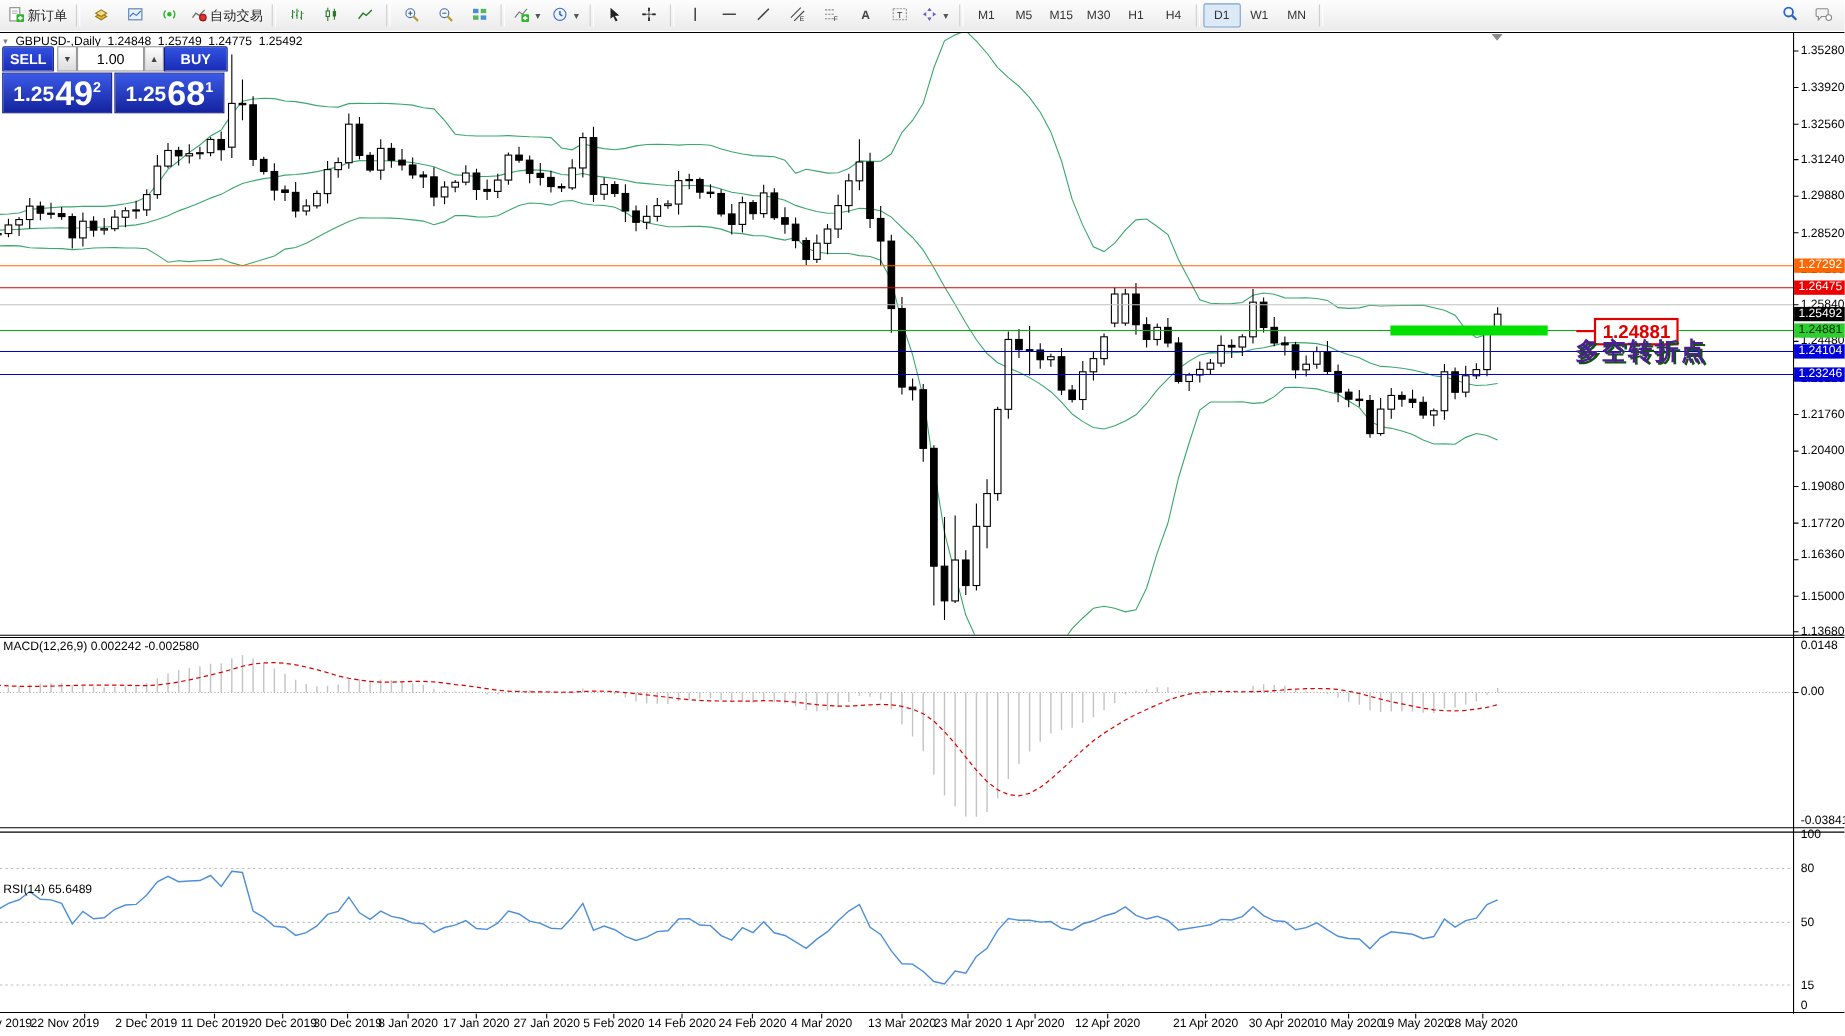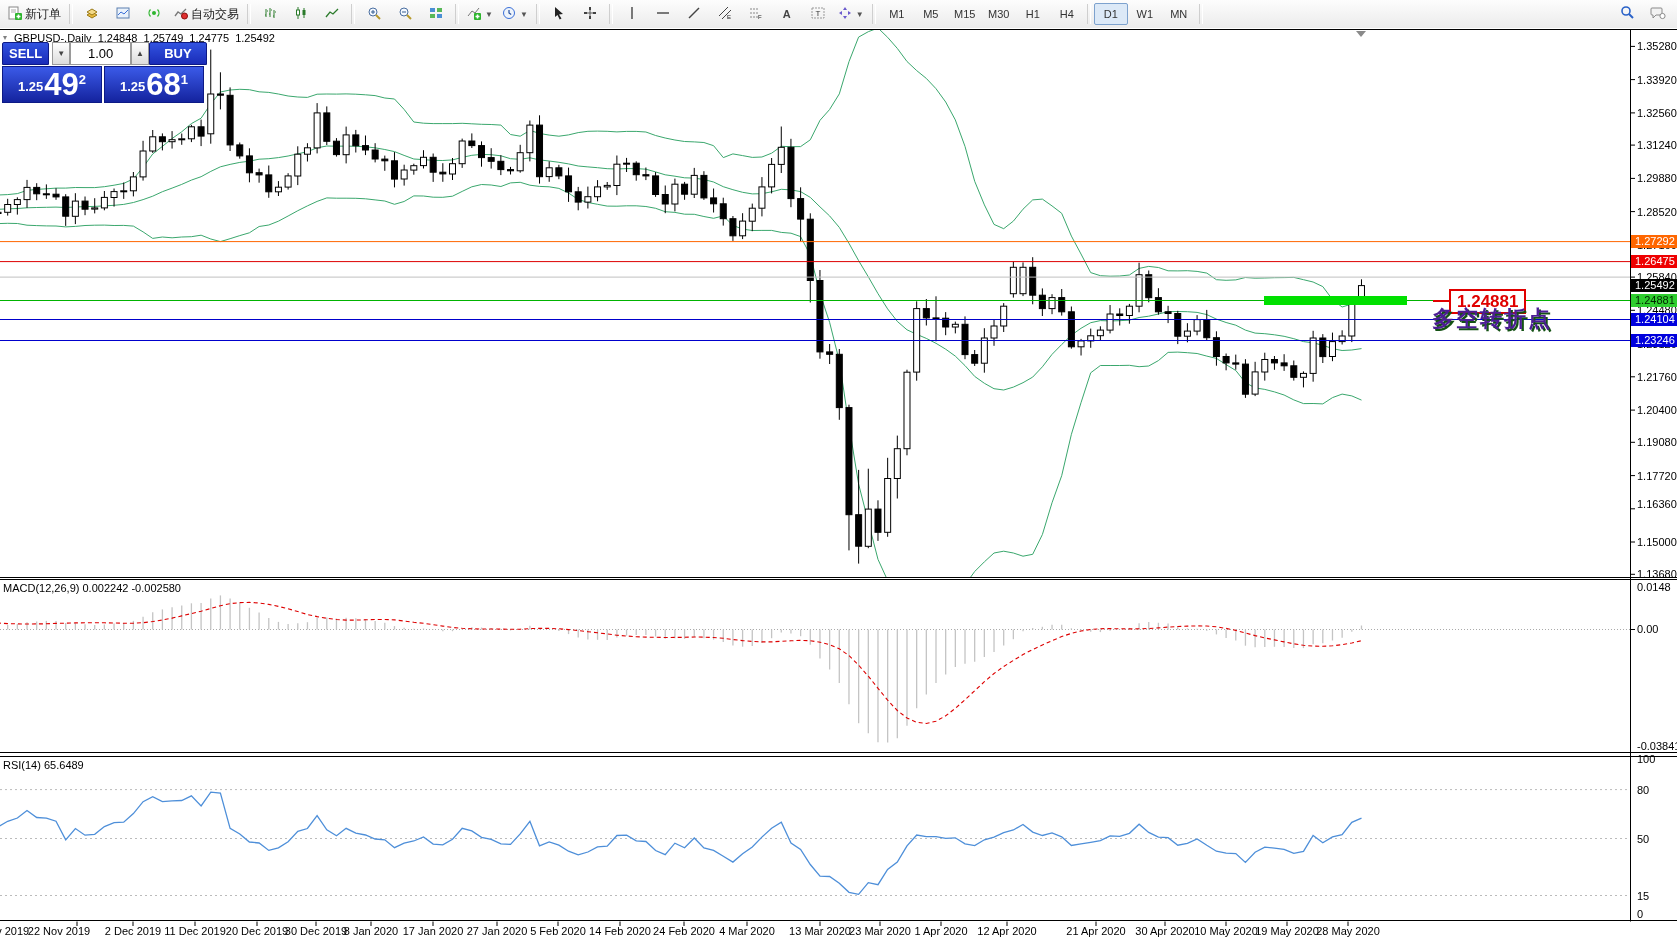--- a/index.html
+++ b/index.html
@@ -42,21 +42,21 @@
   .sellbtn{width:46px;border-radius:2px 2px 0 0;}
   .buybtn{width:57px;margin-left:auto;border-radius:2px 2px 0 0;}
   .spin{width:16px;background:linear-gradient(#fefefe,#dcdcdc);border:1px solid #9a9a9a;
     font-size:8px;color:#444;display:flex;align-items:center;justify-content:center;}
   .vol{width:60px;background:#fff;border:1px solid #9a9a9a;font-size:13px;color:#000;
     display:flex;align-items:center;justify-content:center;}
   .oct-row2{display:flex;gap:2px;margin-top:1px;}
   .pricebox{width:100px;height:37px;background:linear-gradient(#3b5ae8,#14239e);
     border:1px solid #0d1a86;color:#fff;display:flex;align-items:flex-end;
     justify-content:center;padding-bottom:2px;box-sizing:border-box;}
-  .p-small{font-size:13px;font-weight:bold;margin-right:1px;line-height:26px;}
+  .p-small{font-size:19px;font-weight:bold;margin-right:1px;line-height:26px;}
   .p-big{font-size:31px;font-weight:bold;line-height:30px;}
   .p-sup{font-size:13px;font-weight:bold;line-height:40px;vertical-align:top;}
   svg.chart{position:absolute;top:0;left:0;z-index:5;}
   .icon-letter{font-size:11px;font-weight:bold;color:#444;}
 </style>
 </head>
 <body>
 
 <div class="toolbar">
   <div class="tb">
@@ -779,21 +779,21 @@
       <span class="p-sup">1</span>
     </div>
   </div>
 </div>
 
 <div class="panel-lbl" style="top:582px;">
   <span>MACD(12,26,9)</span>
   <span>0.002242</span>
   <span>-0.002580</span>
 </div>
-<div class="panel-lbl" style="top:759px;">
+<div class="panel-lbl" style="top:803px;">
   <span>RSI(14)</span>
   <span>65.6489</span>
 </div>
 
 <div class="price-callout" id="callout" style="left: 1449px; top: 289px;">1.24881</div>
 <div class="callout-dash" id="calloutDash" style="left: 1433px; top: 299.543px; width: 16px;"></div>
 <div class="cn-note" id="cnNote" style="left: 1432px; top: 304px;">多空转折点</div>
 <div class="shift-marker" id="shiftMarker" style="left: 1356.48px;"></div>
 
 <div id="labels">

